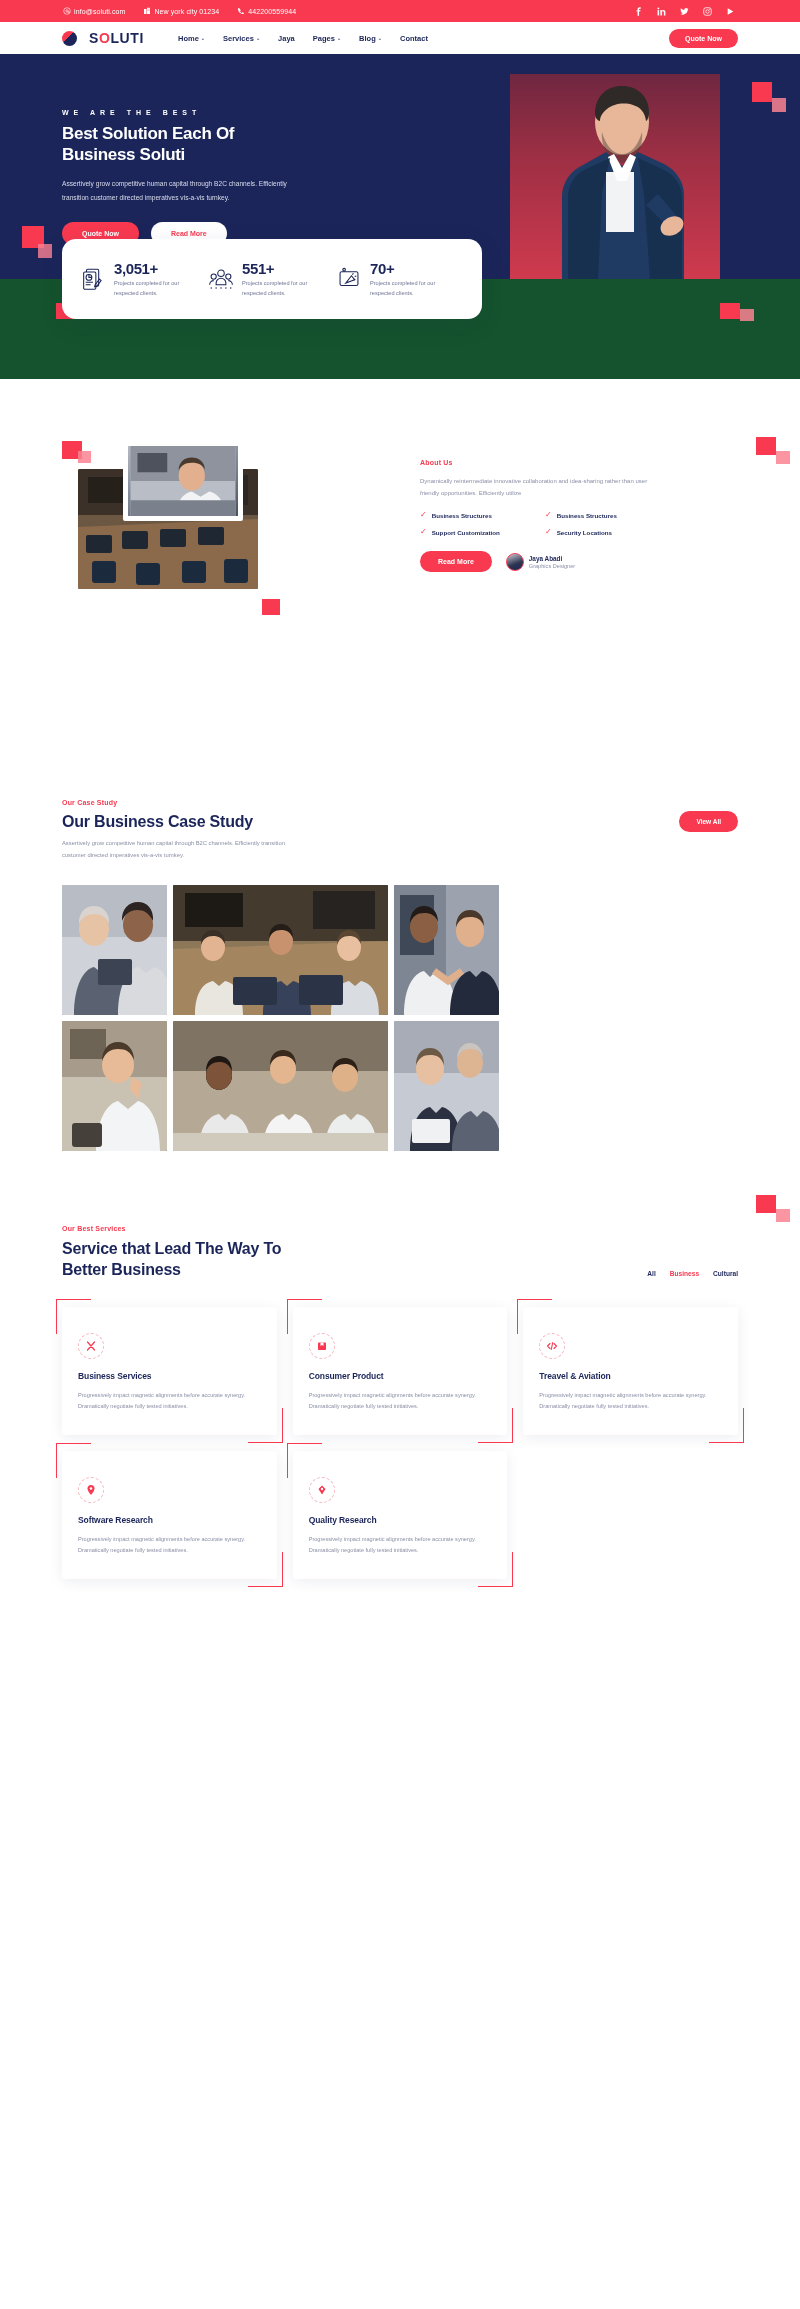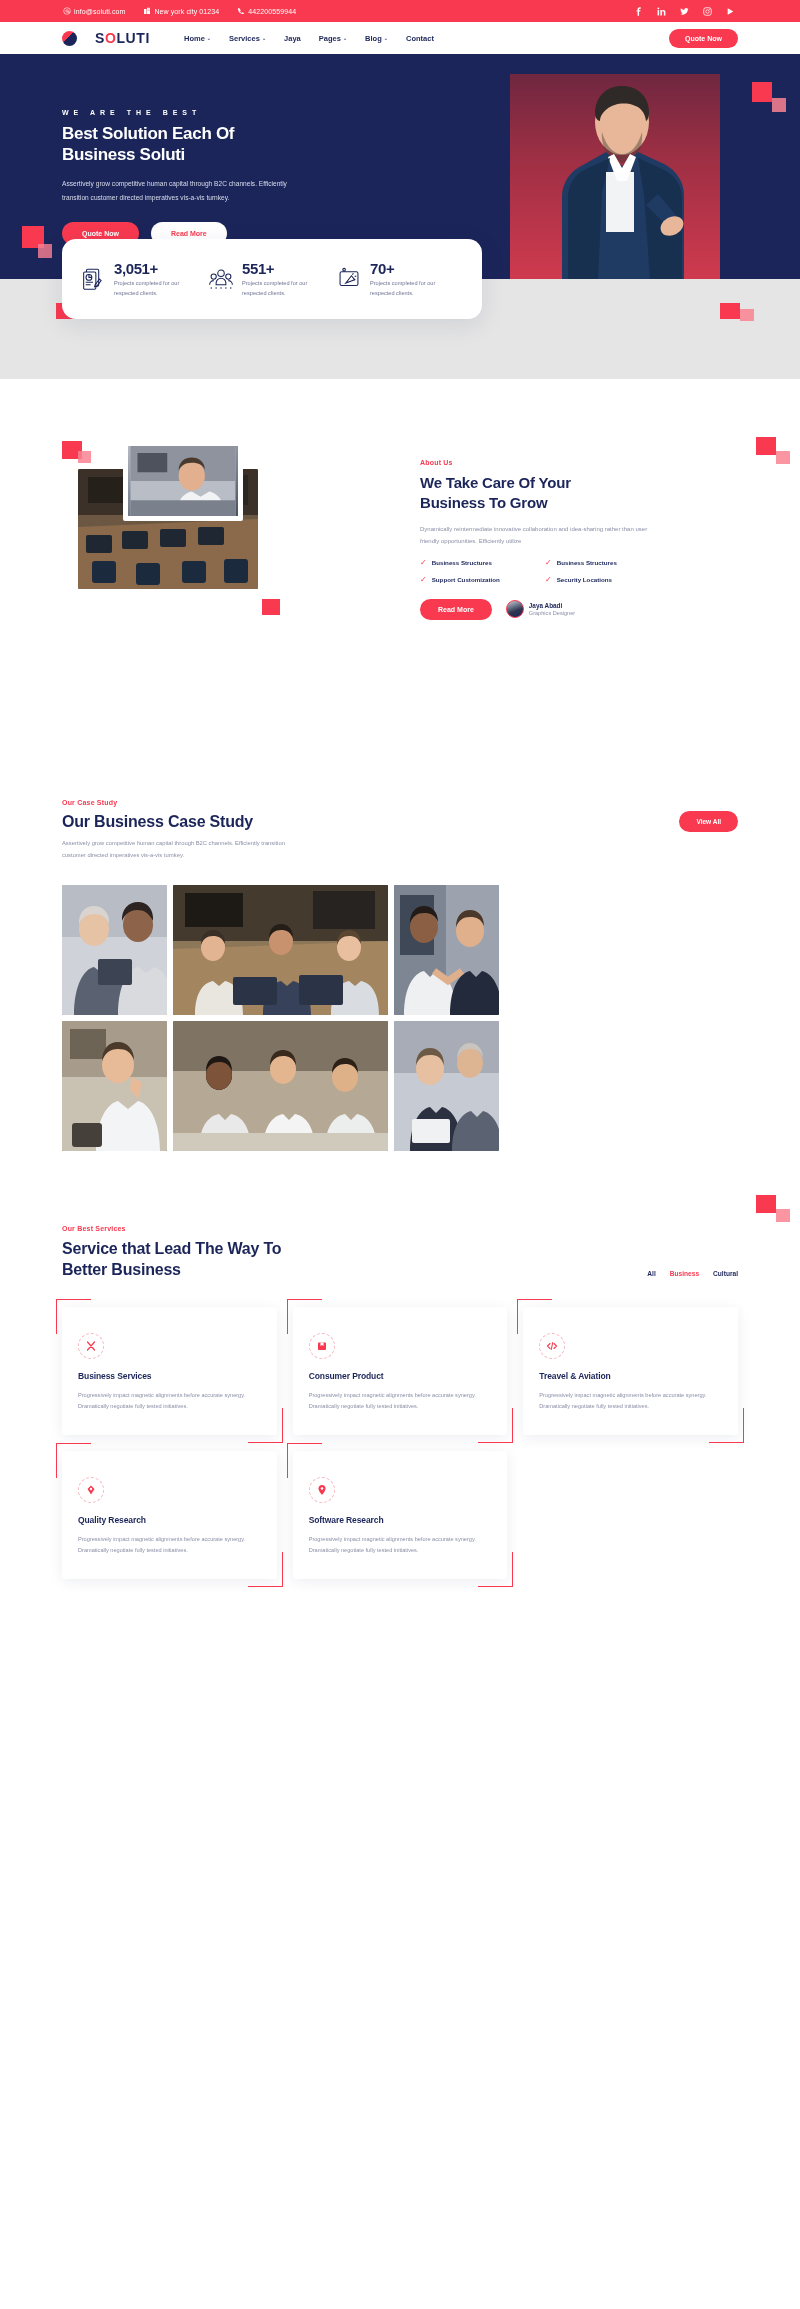--- a/index.html
+++ b/index.html
@@ -35,21 +35,21 @@
   .soc svg { width: 9px; height: 9px; fill: #fff; display: block; }
 
   
   .nav {
     height: 32px;
     background: #fff;
     display: flex;
     align-items: center;
     padding: 0 62px;
   }
-  .logo { display: flex; align-items: center; gap: 18px; }
+  .logo { display: flex; align-items: center; gap: 12px; }
   .logo-mark {
     width: 15px; height: 15px; border-radius: 50%;
     background: linear-gradient(135deg,#f8394f 0%, #f8394f 42%, #1b2559 43%, #1b2559 100%);
     position: relative;
   }
   .logo-text { font-size: 14px; font-weight: 700; letter-spacing: .6px; color: #1b2559; }
   .logo-text .o { color: #f8394f; }
   .menu { display: flex; align-items: center; gap: 18px; margin-left: 34px; }
   .menu-item {
     font-size: 7.5px; font-weight: 700; color: #1b2559;
@@ -100,21 +100,21 @@
     position: absolute; inset: 0;
     background: linear-gradient(180deg,#6f2740 0%, #9d2f44 40%, #cf3a4e 100%);
   }
 
   
   .dec { position: absolute; }
   .dec-red { background: #f8394f; }
   .dec-pink { background: #fb8292; }
 
   
-  .stats-wrap { position: relative; height: 100px; background: #e5e5e5; }
+  .stats-wrap { position: relative; height: 100px; background: #14532d; }
   .stats-card {
     position: absolute; left: 62px; top: -40px; width: 420px; height: 80px;
     background: #fff; border-radius: 14px;
     box-shadow: 0 6px 24px rgba(27,37,89,.10);
     display: flex; align-items: center; padding: 0 18px; z-index: 6;
   }
   .stat { display: flex; align-items: center; gap: 8px; flex: 1; }
   .stat-ic { width: 26px; height: 26px; color: #1b2559; flex: 0 0 26px; }
   .stat-ic svg { width: 26px; height: 26px; display: block; }
   .stat-num { font-size: 15px; font-weight: 700; color: #1b2559; letter-spacing: -.4px; }
@@ -447,24 +447,20 @@
           <ellipse cx="70" cy="34" rx="15" ry="17" fill="#e3b08f"></ellipse>
           <path d="M55 28c0-10 7-15 15-15s15 5 15 14c-2-5-7-8-15-8s-13 4-15 9z" fill="#4a3a2e"></path>
           <path d="M52 80c0-16 8-26 18-28l10 6 10-6c10 2 18 12 18 28z" fill="#f2f3f5"></path>
           <rect x="0" y="62" width="120" height="18" fill="#7b818c"></rect>
         </svg>
       </div>
     </div>
 
     <div class="about-right">
       <div class="sec-label">About Us</div>
-      <h2>
-        <span>We Take Care Of Your</span><br>
-        <span>Business To Grow</span>
-      </h2>
       <p>Dynamically reintermediate innovative collaboration and idea-sharing rather than user friendly opportunities. Efficiently utilize</p>
       <div class="checks">
         <div class="check">
             <span class="tick">✓</span>
             <span>Business Structures</span>
           </div>
         <div class="check">
             <span class="tick">✓</span>
             <span>Business Structures</span>
           </div>
@@ -636,33 +632,33 @@
           <svg viewBox="0 0 24 24" fill="none" stroke="#f8394f" stroke-width="2.2" stroke-linecap="round" stroke-linejoin="round">
               <path d="M8 7l-5 5 5 5M16 7l5 5-5 5M13.5 5l-3 14"></path>
             </svg>
         </div>
         <h3>Treavel &amp; Aviation</h3>
         <p>Progressively impact magnetic alignments before accurate synergy. Dramatically negotiate fully tested initiatives.</p>
       </div>
       <div class="card">
         <div class="card-ic">
           <svg viewBox="0 0 24 24">
+              <path d="M12 2c-4 0-7 3-7 7 0 5 7 13 7 13s7-8 7-13c0-4-3-7-7-7z" fill="#f8394f"></path>
+              <circle cx="12" cy="9" r="2.6" fill="#fff"></circle>
+            </svg>
+        </div>
+        <h3>Software Research</h3>
+        <p>Progressively impact magnetic alignments before accurate synergy. Dramatically negotiate fully tested initiatives.</p>
+      </div>
+      <div class="card">
+        <div class="card-ic">
+          <svg viewBox="0 0 24 24">
               <path d="M12 3l7 7-7 11-7-11z" fill="#f8394f"></path>
               <circle cx="12" cy="10" r="2.4" fill="#fff"></circle>
             </svg>
         </div>
         <h3>Quality Research</h3>
         <p>Progressively impact magnetic alignments before accurate synergy. Dramatically negotiate fully tested initiatives.</p>
       </div>
-      <div class="card">
-        <div class="card-ic">
-          <svg viewBox="0 0 24 24">
-              <path d="M12 2c-4 0-7 3-7 7 0 5 7 13 7 13s7-8 7-13c0-4-3-7-7-7z" fill="#f8394f"></path>
-              <circle cx="12" cy="9" r="2.6" fill="#fff"></circle>
-            </svg>
-        </div>
-        <h3>Software Research</h3>
-        <p>Progressively impact magnetic alignments before accurate synergy. Dramatically negotiate fully tested initiatives.</p>
-      </div>
     </div>
   </div>
 
 </div>
 
 </body></html>

